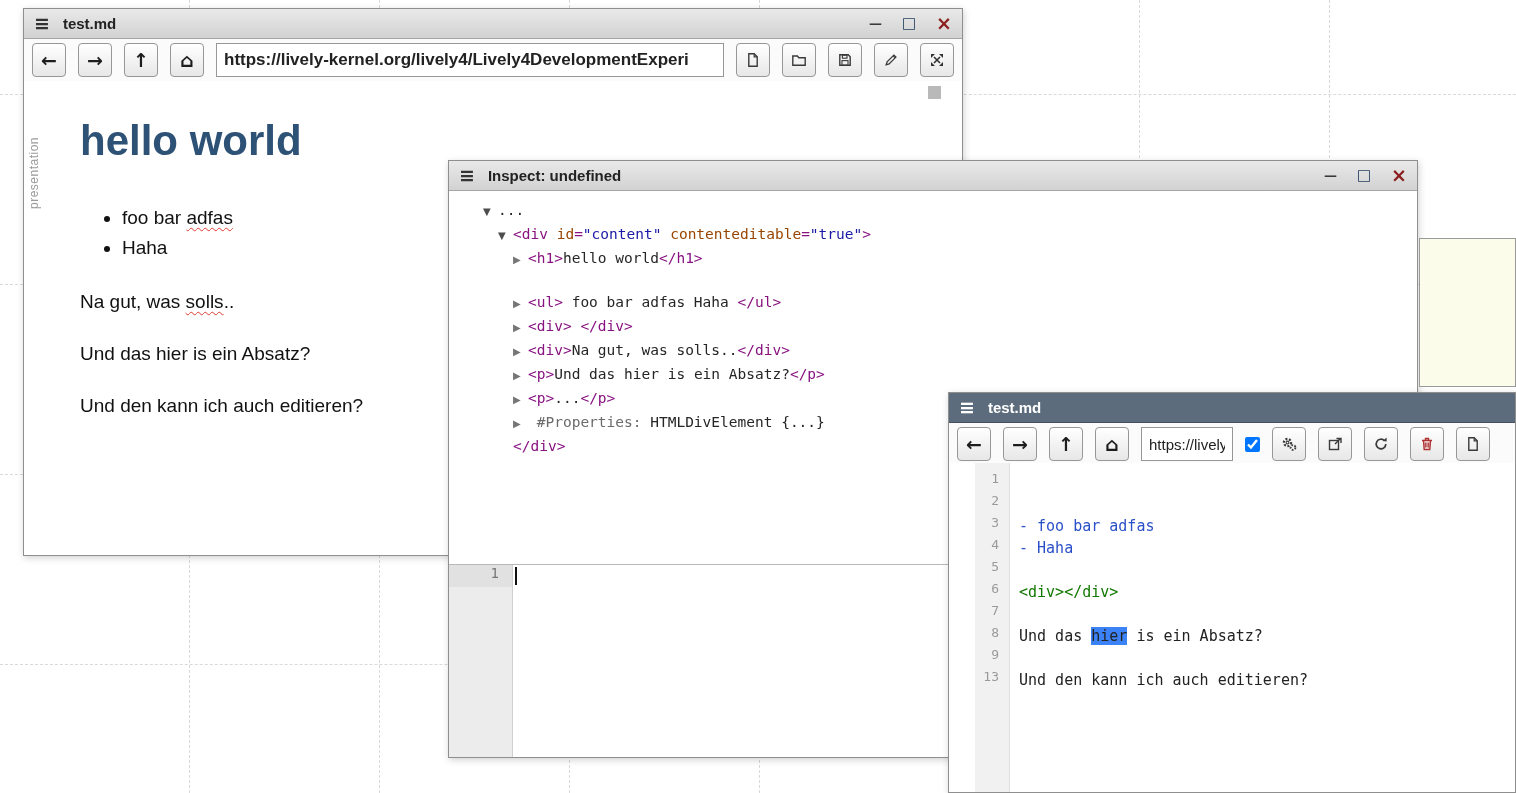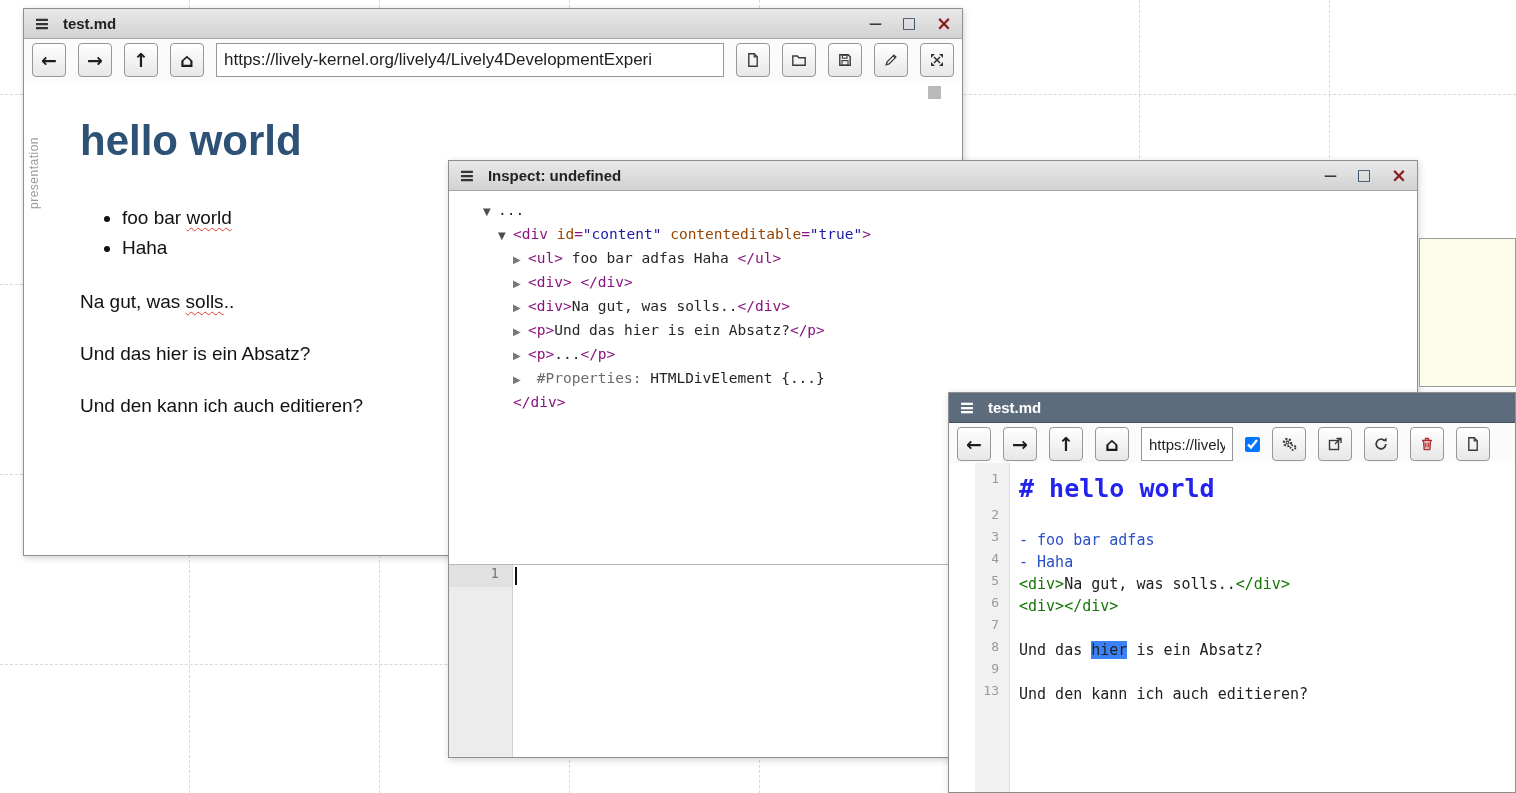--- a/index.html
+++ b/index.html
@@ -36,21 +36,21 @@
 
   .toolbar { height:42px; display:flex; align-items:center; gap:12px; padding:0 8px;
              background:#fbfbfb; }
   .tb-btn { width:34px; height:34px; border:1px solid #979797; border-radius:4px;
             background:linear-gradient(#ffffff,#e7e7e7); display:flex; align-items:center;
             justify-content:center; font-weight:bold; font-size:19px; color:#1d1d1d;
             cursor:pointer; flex:0 0 auto; }
   .tb-btn svg { display:block; }
   .url-input { height:34px; border:1px solid #979797; font-size:17px; padding:0 7px; color:#222;
                font-family:"Liberation Sans", sans-serif; background:#fff; }
-  .win1 .url-input { width:516px; }
+  .win1 .url-input { width:516px;font-weight:bold; }
   .win3 .url-input { width:92px; font-size:15px; }
   .tb-check { width:15px; height:15px; flex:0 0 auto; cursor:pointer; }
 
   
   .md-content { position:relative; height:476px; padding:4px 40px 0 56px; }
   .side-label { position:absolute; left:3px; top:8px; height:120px; writing-mode:vertical-rl;
                 transform:rotate(180deg); color:#9a9a9a; font-size:12px; letter-spacing:.5px; }
   .resize-handle { position:absolute; right:21px; top:5px; width:13px; height:13px; background:#b9b9b9; }
   .md-content h1 { margin:32px 0 0; font-size:42px; font-weight:bold; color:#2e5276; }
   .md-content ul { margin:38px 0 0 20px; padding-left:22px; }
@@ -171,21 +171,21 @@
               <path d="M2 2h4L2 6zM14 2v4l-4-4zM2 14v-4l4 4zM14 14h-4l4-4z" fill="#333"></path>
             </svg>
           </span>
       </button>
     </div>
     <div class="md-content">
       <div class="resize-handle"></div>
       <div class="side-label">presentation</div>
       <h1>hello world</h1>
       <ul>
-          <li><span>foo bar </span><span class="misspell">world</span></li>
+          <li><span>foo bar </span><span class="misspell">adfas</span></li>
           <li><span>Haha</span></li>
         </ul>
       <div>
           <p><span>Na gut, was </span><span class="misspell">solls</span><span>..</span></p>
           <p><span>Und das hier is ein Absatz?</span></p>
           <p><span>Und den kann ich auch editieren?</span></p>
         </div>
     </div>
   </div>
 
@@ -195,21 +195,22 @@
       <span class="title">Inspect: undefined</span>
       <span class="controls">
         <span class="ctrl min glyph">—</span>
         <span class="ctrl max glyph">□</span>
         <span class="ctrl close glyph">×</span>
       </span>
     </div>
     <div class="inspector-body">
         <div class="tree-line" style="padding-left: 0px;"><span class="arrow open">▼</span><span class="seg ins-plain">...</span></div>
         <div class="tree-line" style="padding-left: 15px;"><span class="arrow open">▼</span><span class="seg ins-tag">&lt;div </span><span class="seg ins-attr">id</span><span class="seg ins-tag">=</span><span class="seg ins-val">"content"</span><span class="seg ins-plain"> </span><span class="seg ins-attr">contenteditable</span><span class="seg ins-tag">=</span><span class="seg ins-val">"true"</span><span class="seg ins-tag">&gt;</span></div>
-        <div class="tree-line" style="padding-left: 30px;"><span class="arrow closed">▶</span><span class="seg ins-tag">&lt;ul&gt;</span><span class="seg ins-plain"> foo bar adfas Haha </span><span class="seg ins-tag">&lt;/ul&gt;</span></div>
+        <div class="tree-line" style="padding-left: 30px;"><span class="arrow closed">▶</span><span class="seg ins-tag">&lt;h1&gt;</span><span class="seg ins-plain">hello world</span><span class="seg ins-tag">&lt;/h1&gt;</span></div>
+        <div class="tree-line" style="padding-left: 30px; margin-top: 20px;"><span class="arrow closed">▶</span><span class="seg ins-tag">&lt;ul&gt;</span><span class="seg ins-plain"> foo bar adfas Haha </span><span class="seg ins-tag">&lt;/ul&gt;</span></div>
         <div class="tree-line" style="padding-left: 30px;"><span class="arrow closed">▶</span><span class="seg ins-tag">&lt;div&gt;</span><span class="seg ins-plain"> </span><span class="seg ins-tag">&lt;/div&gt;</span></div>
         <div class="tree-line" style="padding-left: 30px;"><span class="arrow closed">▶</span><span class="seg ins-tag">&lt;div&gt;</span><span class="seg ins-plain">Na gut, was solls..</span><span class="seg ins-tag">&lt;/div&gt;</span></div>
         <div class="tree-line" style="padding-left: 30px;"><span class="arrow closed">▶</span><span class="seg ins-tag">&lt;p&gt;</span><span class="seg ins-plain">Und das hier is ein Absatz?</span><span class="seg ins-tag">&lt;/p&gt;</span></div>
         <div class="tree-line" style="padding-left: 30px;"><span class="arrow closed">▶</span><span class="seg ins-tag">&lt;p&gt;</span><span class="seg ins-plain">...</span><span class="seg ins-tag">&lt;/p&gt;</span></div>
         <div class="tree-line" style="padding-left: 30px;"><span class="arrow closed">▶</span><span class="seg ins-prop"> #Properties: </span><span class="seg ins-plain">HTMLDivElement {...}</span></div>
         <div class="tree-line" style="padding-left: 30px;"><span class="seg ins-tag">&lt;/div&gt;</span></div>
       </div>
     <div class="ins-editor">
       <div class="ins-gutter">
         <div class="num">1</div>
@@ -271,37 +272,35 @@
               <path d="M3.8 1.8h5.4l3 3v9.4H3.8z" fill="none" stroke="#3a3a3a" stroke-width="1.4"></path>
               <path d="M9.2 1.8v3h3" fill="none" stroke="#3a3a3a" stroke-width="1.2"></path>
             </svg>
           </span>
       </button>
     </div>
     <div class="code-area">
       <div class="code-rows">
           <div class="crow md-header">
             <span class="crow-num">1</span>
-            <span class="crow-code"><span class="seg ed-def"># hello world</span></span>
           </div>
           <div class="crow ">
             <span class="crow-num">2</span>
             <span class="crow-code"></span>
           </div>
           <div class="crow md-list">
             <span class="crow-num">3</span>
             <span class="crow-code"><span class="seg ed-def">- foo bar adfas</span></span>
           </div>
           <div class="crow md-list">
             <span class="crow-num">4</span>
             <span class="crow-code"><span class="seg ed-def">- Haha</span></span>
           </div>
           <div class="crow ">
             <span class="crow-num">5</span>
-            <span class="crow-code"><span class="seg ed-tag">&lt;div&gt;</span><span class="seg ed-txt">Na gut, was solls..</span><span class="seg ed-tag">&lt;/div&gt;</span></span>
           </div>
           <div class="crow ">
             <span class="crow-num">6</span>
             <span class="crow-code"><span class="seg ed-tag">&lt;div&gt;</span><span class="seg ed-tag">&lt;/div&gt;</span></span>
           </div>
           <div class="crow ">
             <span class="crow-num">7</span>
             <span class="crow-code"></span>
           </div>
           <div class="crow ">

